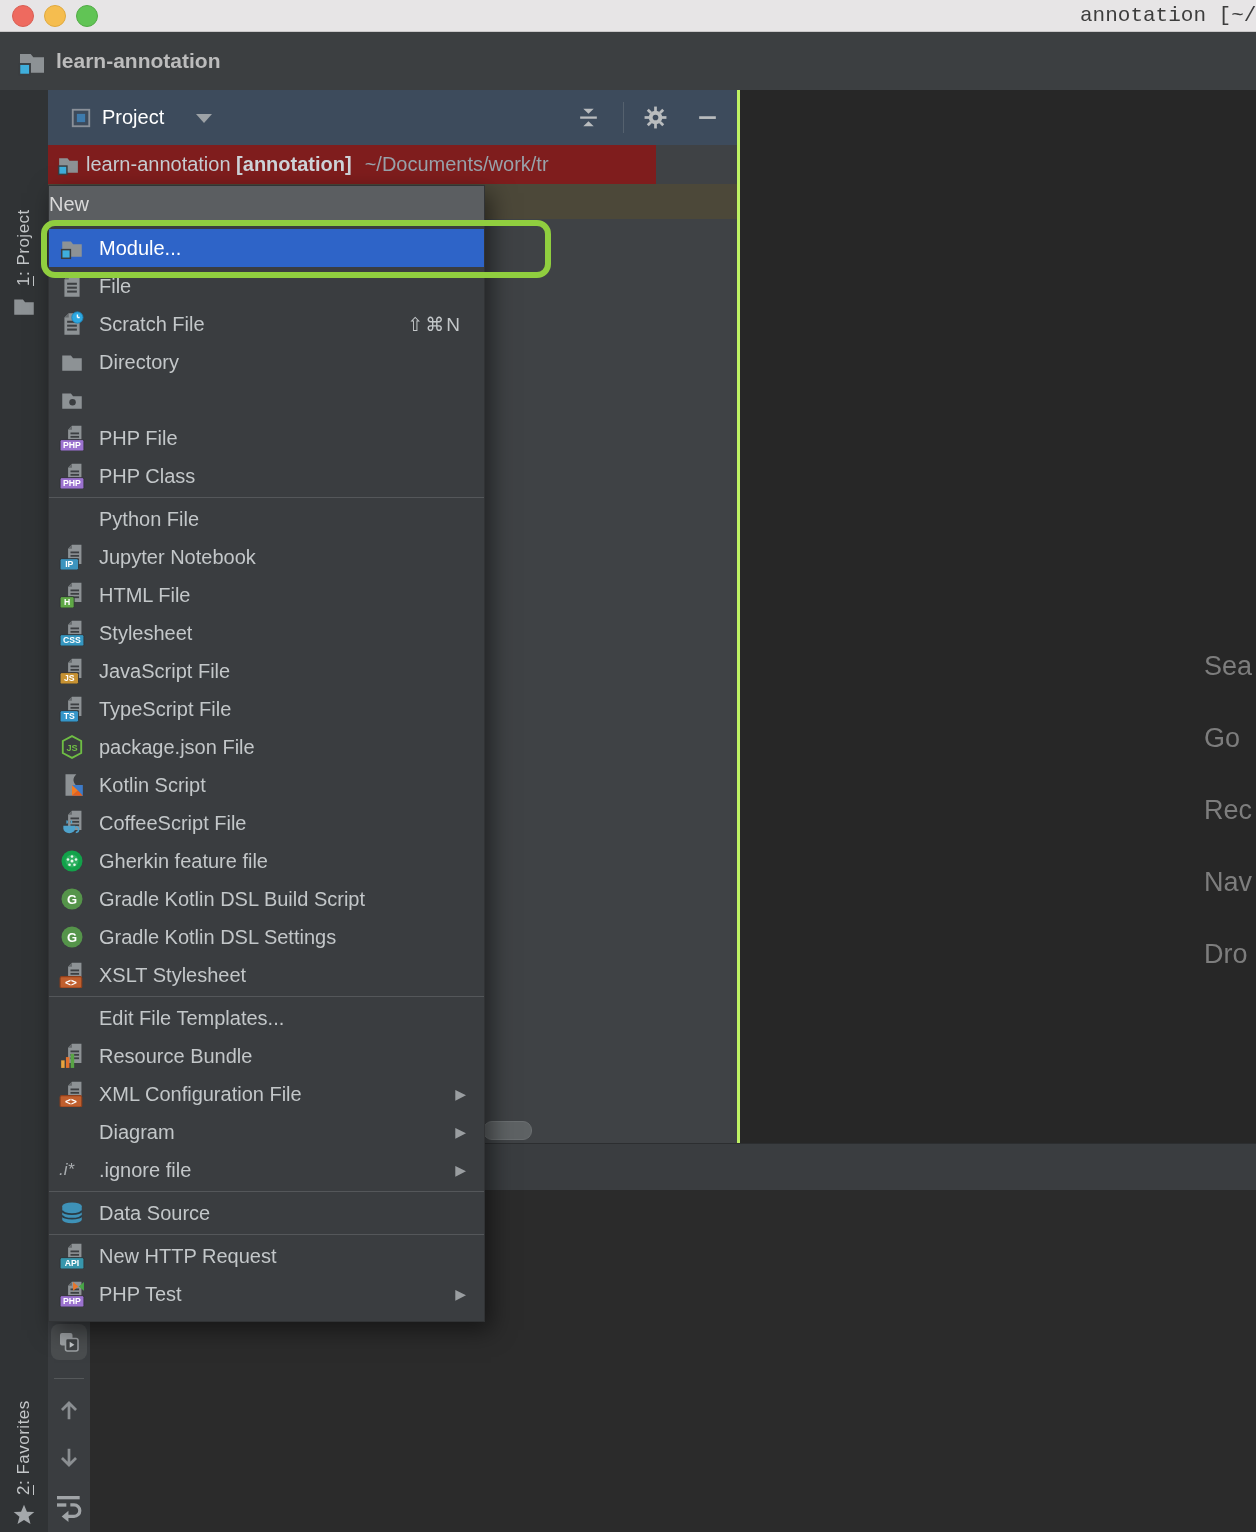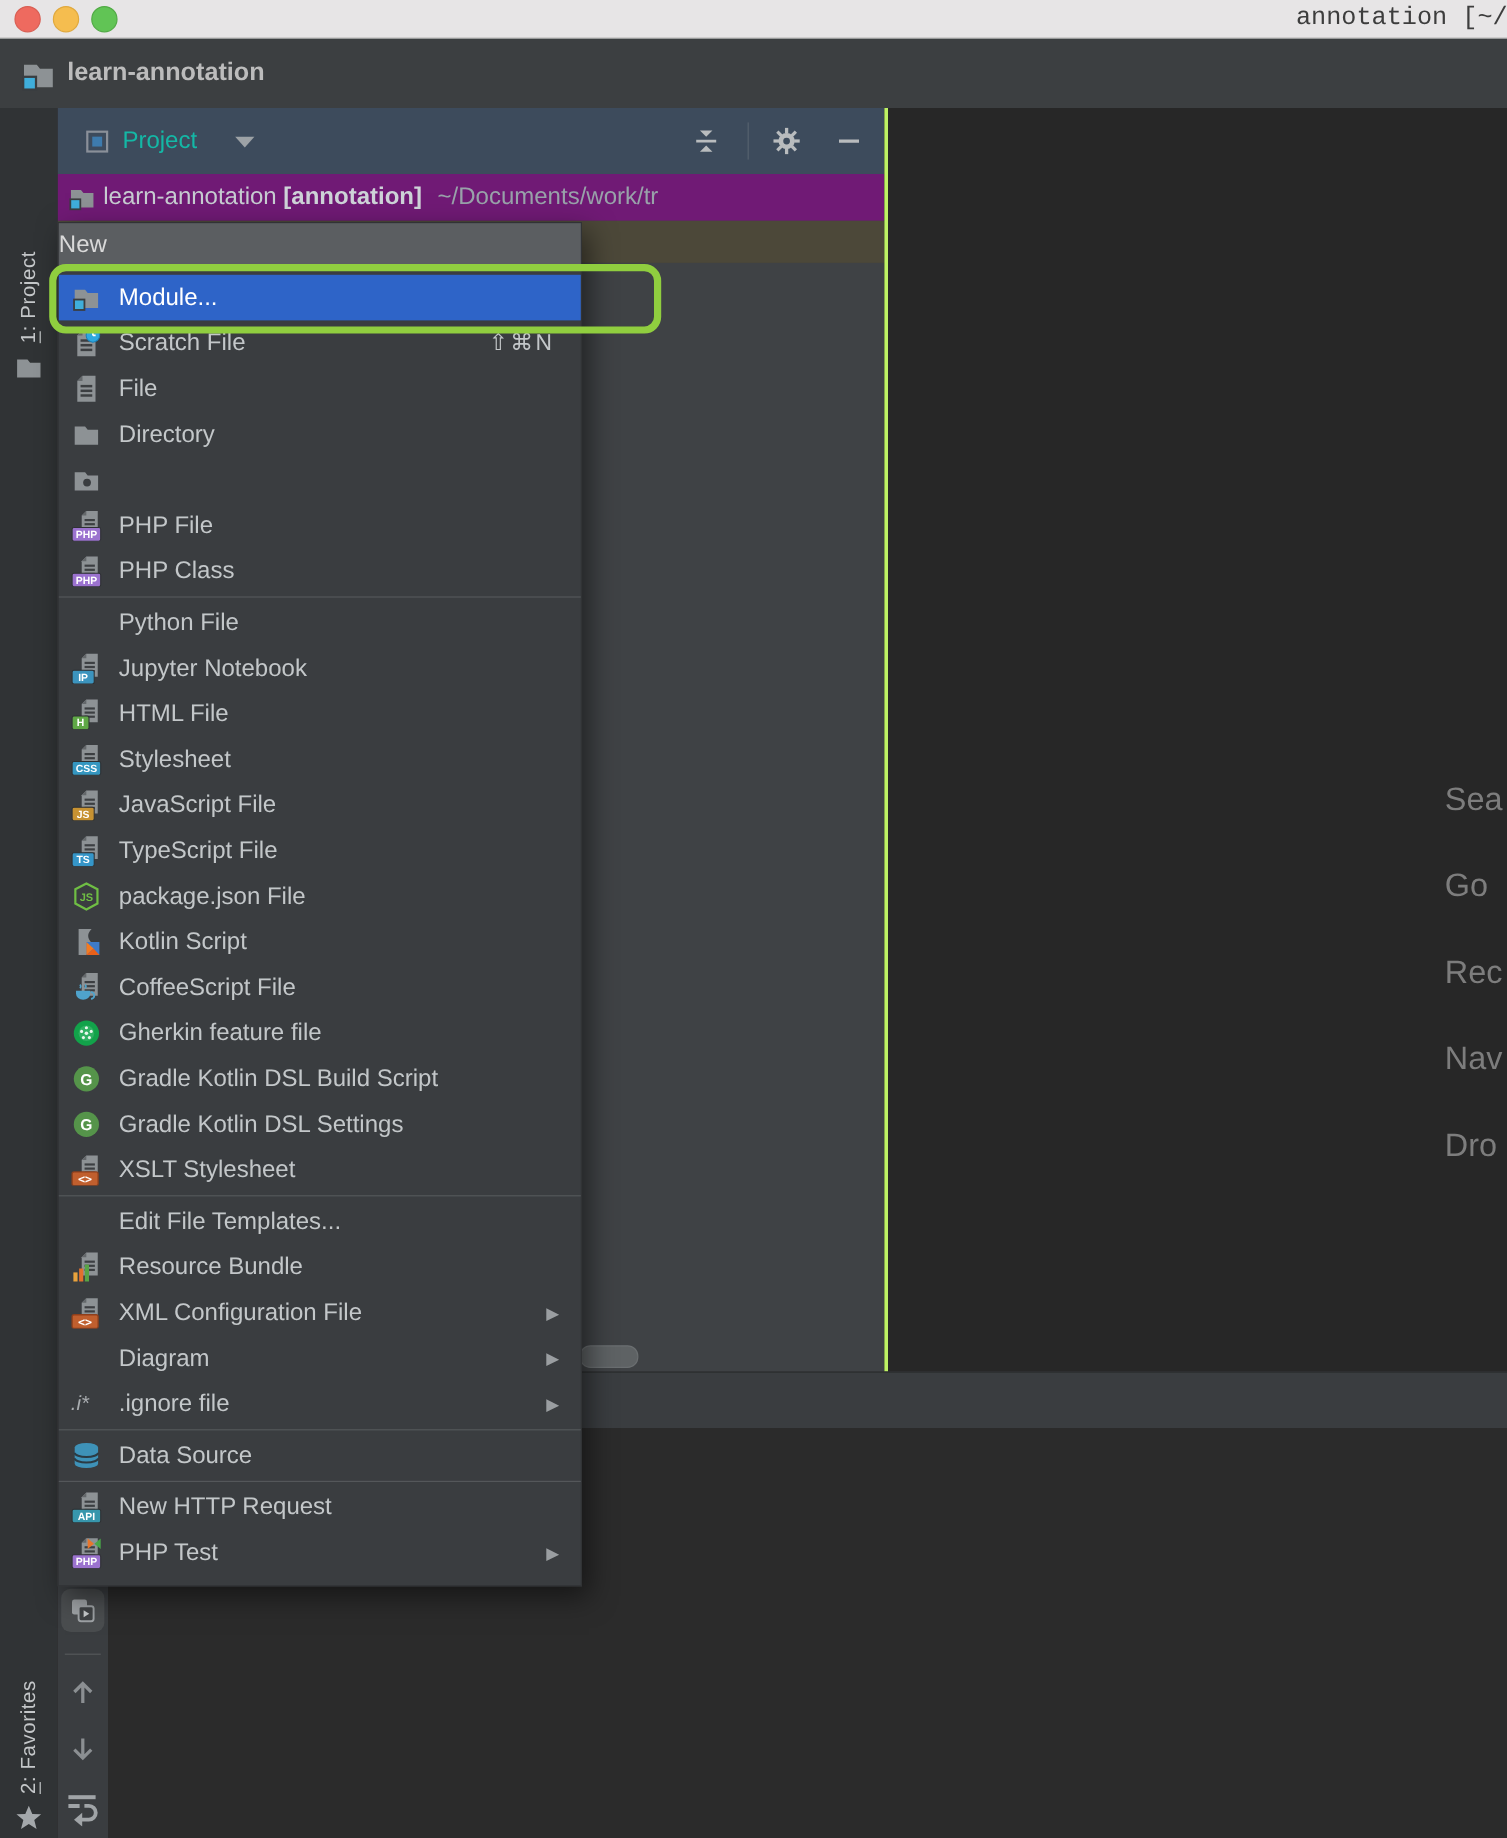--- a/index.html
+++ b/index.html
@@ -19,25 +19,25 @@
   .app-header .hname{position:absolute;left:56px;top:0;line-height:58px;font-size:21px;font-weight:bold;color:#bcbcbc;}
   
   .stripe{position:absolute;left:0;top:90px;width:48px;height:1442px;background:#303335;z-index:2;}
   .vlabel{writing-mode:vertical-rl;transform:rotate(180deg);color:#c4c7c9;font-size:17px;letter-spacing:.5px;white-space:nowrap;}
   .stripe-btn{position:absolute;left:0;width:48px;display:flex;justify-content:center;}
   .stripe .sicon{position:absolute;left:11px;width:26px;height:26px;}
   
   .project-panel{position:absolute;left:48px;top:90px;width:689px;height:1053px;background:#3f4245;z-index:1;}
   .pp-header{position:absolute;left:0;top:0;width:689px;height:55px;background:#3d4b5c;}
   .pp-view-icon{position:absolute;left:22px;top:17px;width:22px;height:22px;}
-  .pp-title{position:absolute;left:54px;top:0;line-height:55px;font-size:20px;color:#14b8a6;}
+  .pp-title{position:absolute;left:54px;top:0;line-height:55px;font-size:20px;color:#ffffff;}
   .pp-caret{position:absolute;left:148px;top:24px;width:0;height:0;border-left:8px solid transparent;border-right:8px solid transparent;border-top:9px solid #9da2a6;}
   .pp-tool{position:absolute;top:15px;width:25px;height:25px;}
   .pp-sep{position:absolute;left:575px;top:12px;width:1px;height:31px;background:#55616e;}
-  .tree-row1{position:absolute;left:0;top:55px;width:689px;height:39px;background:#701a75;white-space:nowrap;overflow:hidden;}
+  .tree-row1{position:absolute;left:0;top:55px;width:608px;height:39px;background:#7f1d1d;white-space:nowrap;overflow:hidden;}
   .tree-row1 .ticon{position:absolute;left:8px;top:7px;width:25px;height:25px;}
   .tree-row1 .tname{position:absolute;left:38px;top:0;line-height:39px;font-size:20px;color:#c7ccd1;}
   .tname b{color:#ced3d8;}
   .tname .tpath{color:#99a2aa;margin-left:13px;font-weight:normal;}
   .tree-row2{position:absolute;left:0;top:94px;width:689px;height:35px;background:#4c4839;}
   .hscroll{position:absolute;left:435px;top:1031px;width:47px;height:17px;border-radius:9px;background:#5e6264;border:1px solid #6a6e70;}
   
   .editor{position:absolute;left:737px;top:90px;width:519px;height:1053px;background:#272727;border-left:3px solid #bef264;z-index:1;overflow:hidden;}
   .hint{position:absolute;left:464px;font-size:27px;color:#7d7d7d;white-space:nowrap;}
   
@@ -217,38 +217,38 @@
           <span class="mlabel">Module...</span>
         </div>
         <div class="menu-row">
           <span class="mi">
             <svg viewBox="0 0 24 24">
               <polygon points="9,2 19,2 19,22 5,22 5,6" fill="#8d9295"></polygon>
               <polygon points="9,2 9,6 5,6" fill="#64686b"></polygon>
               <rect x="7.5" y="9" width="9" height="1.9" fill="#3c3f42"></rect>
               <rect x="7.5" y="12.6" width="9" height="1.9" fill="#3c3f42"></rect>
               <rect x="7.5" y="16.2" width="9" height="1.9" fill="#3c3f42"></rect>
-              <circle cx="17" cy="6" r="5.2" fill="#2ea8e0" stroke="#1b7fb5" stroke-width="0.8"></circle>
-              <path d="M17 6 V3.3 M17 6 h2.1" stroke="#ffffff" stroke-width="1.3" fill="none"></path>
-            </svg>
-          </span>
-          <span class="mlabel">Scratch File</span>
-          <span class="mshortcut">⇧⌘N</span>
+            </svg>
+          </span>
+          <span class="mlabel">File</span>
         </div>
         <div class="menu-row">
           <span class="mi">
             <svg viewBox="0 0 24 24">
               <polygon points="9,2 19,2 19,22 5,22 5,6" fill="#8d9295"></polygon>
               <polygon points="9,2 9,6 5,6" fill="#64686b"></polygon>
               <rect x="7.5" y="9" width="9" height="1.9" fill="#3c3f42"></rect>
               <rect x="7.5" y="12.6" width="9" height="1.9" fill="#3c3f42"></rect>
               <rect x="7.5" y="16.2" width="9" height="1.9" fill="#3c3f42"></rect>
-            </svg>
-          </span>
-          <span class="mlabel">File</span>
+              <circle cx="17" cy="6" r="5.2" fill="#2ea8e0" stroke="#1b7fb5" stroke-width="0.8"></circle>
+              <path d="M17 6 V3.3 M17 6 h2.1" stroke="#ffffff" stroke-width="1.3" fill="none"></path>
+            </svg>
+          </span>
+          <span class="mlabel">Scratch File</span>
+          <span class="mshortcut">⇧⌘N</span>
         </div>
         <div class="menu-row">
           <span class="mi">
             <svg viewBox="0 0 24 24">
               <path d="M3 6 h8 l2 2.5 h8 V20 H3 z" fill="#8d9295"></path>
             </svg>
           </span>
           <span class="mlabel">Directory</span>
         </div>
         <div class="menu-row">

